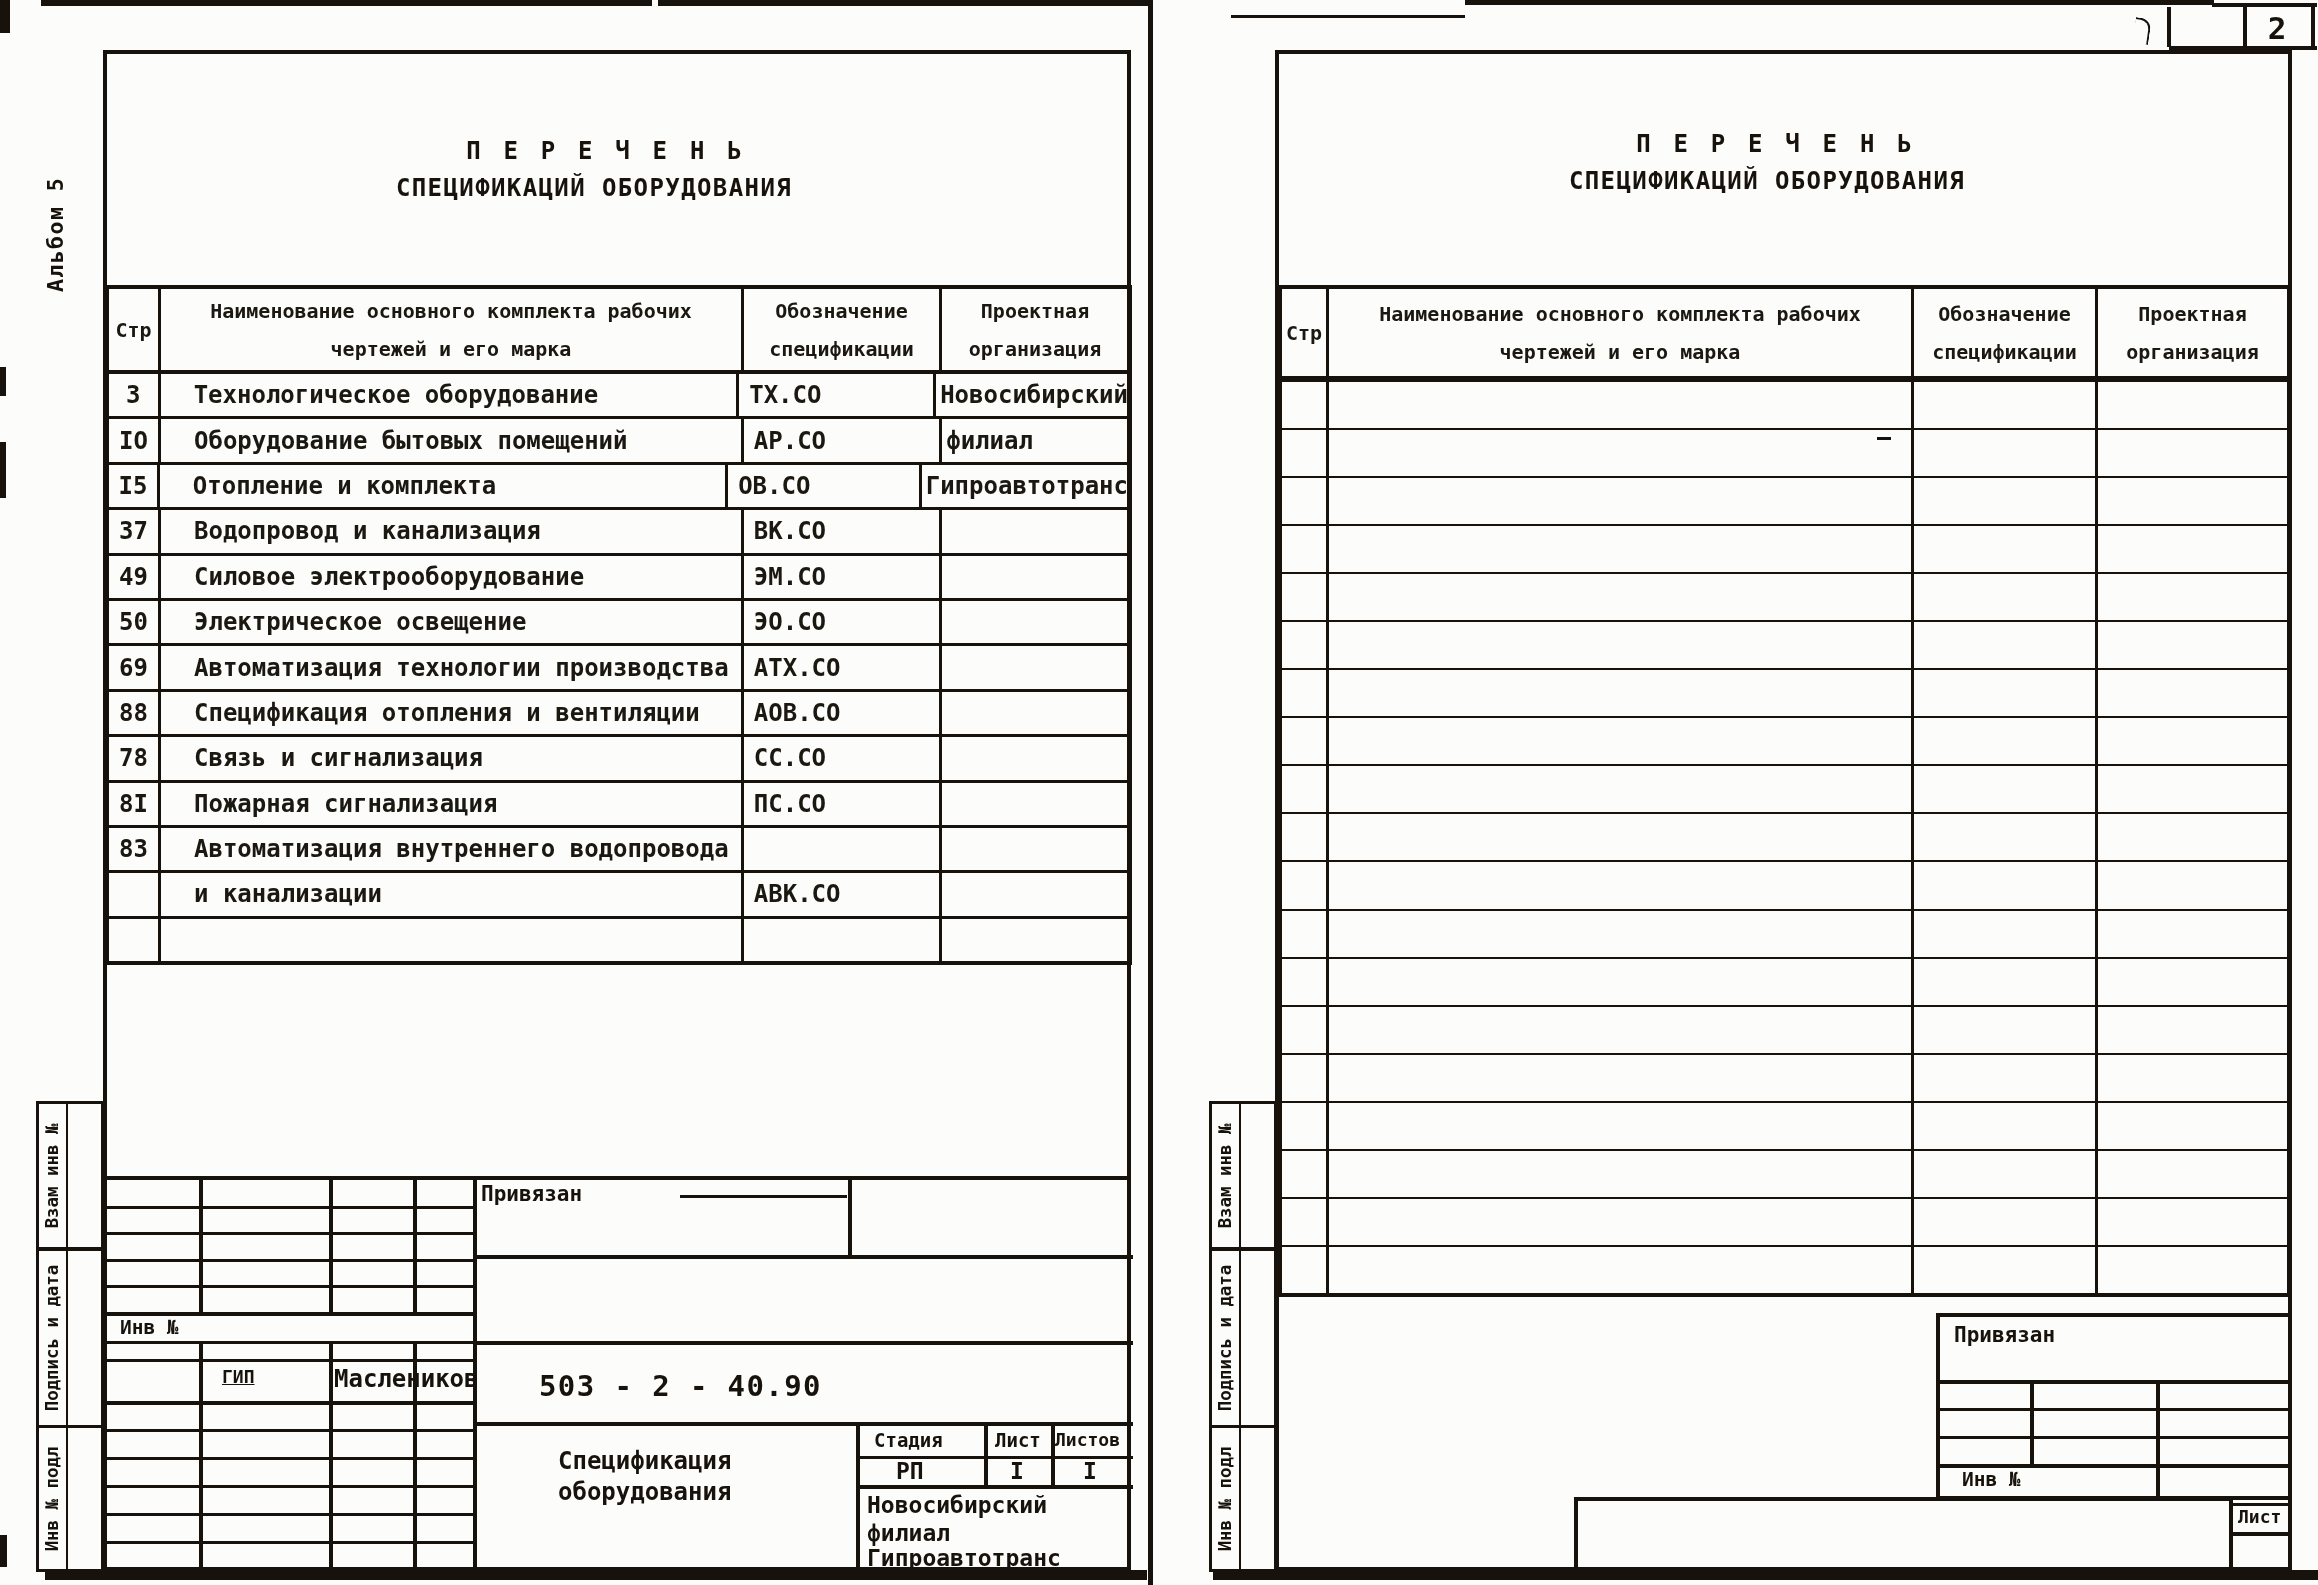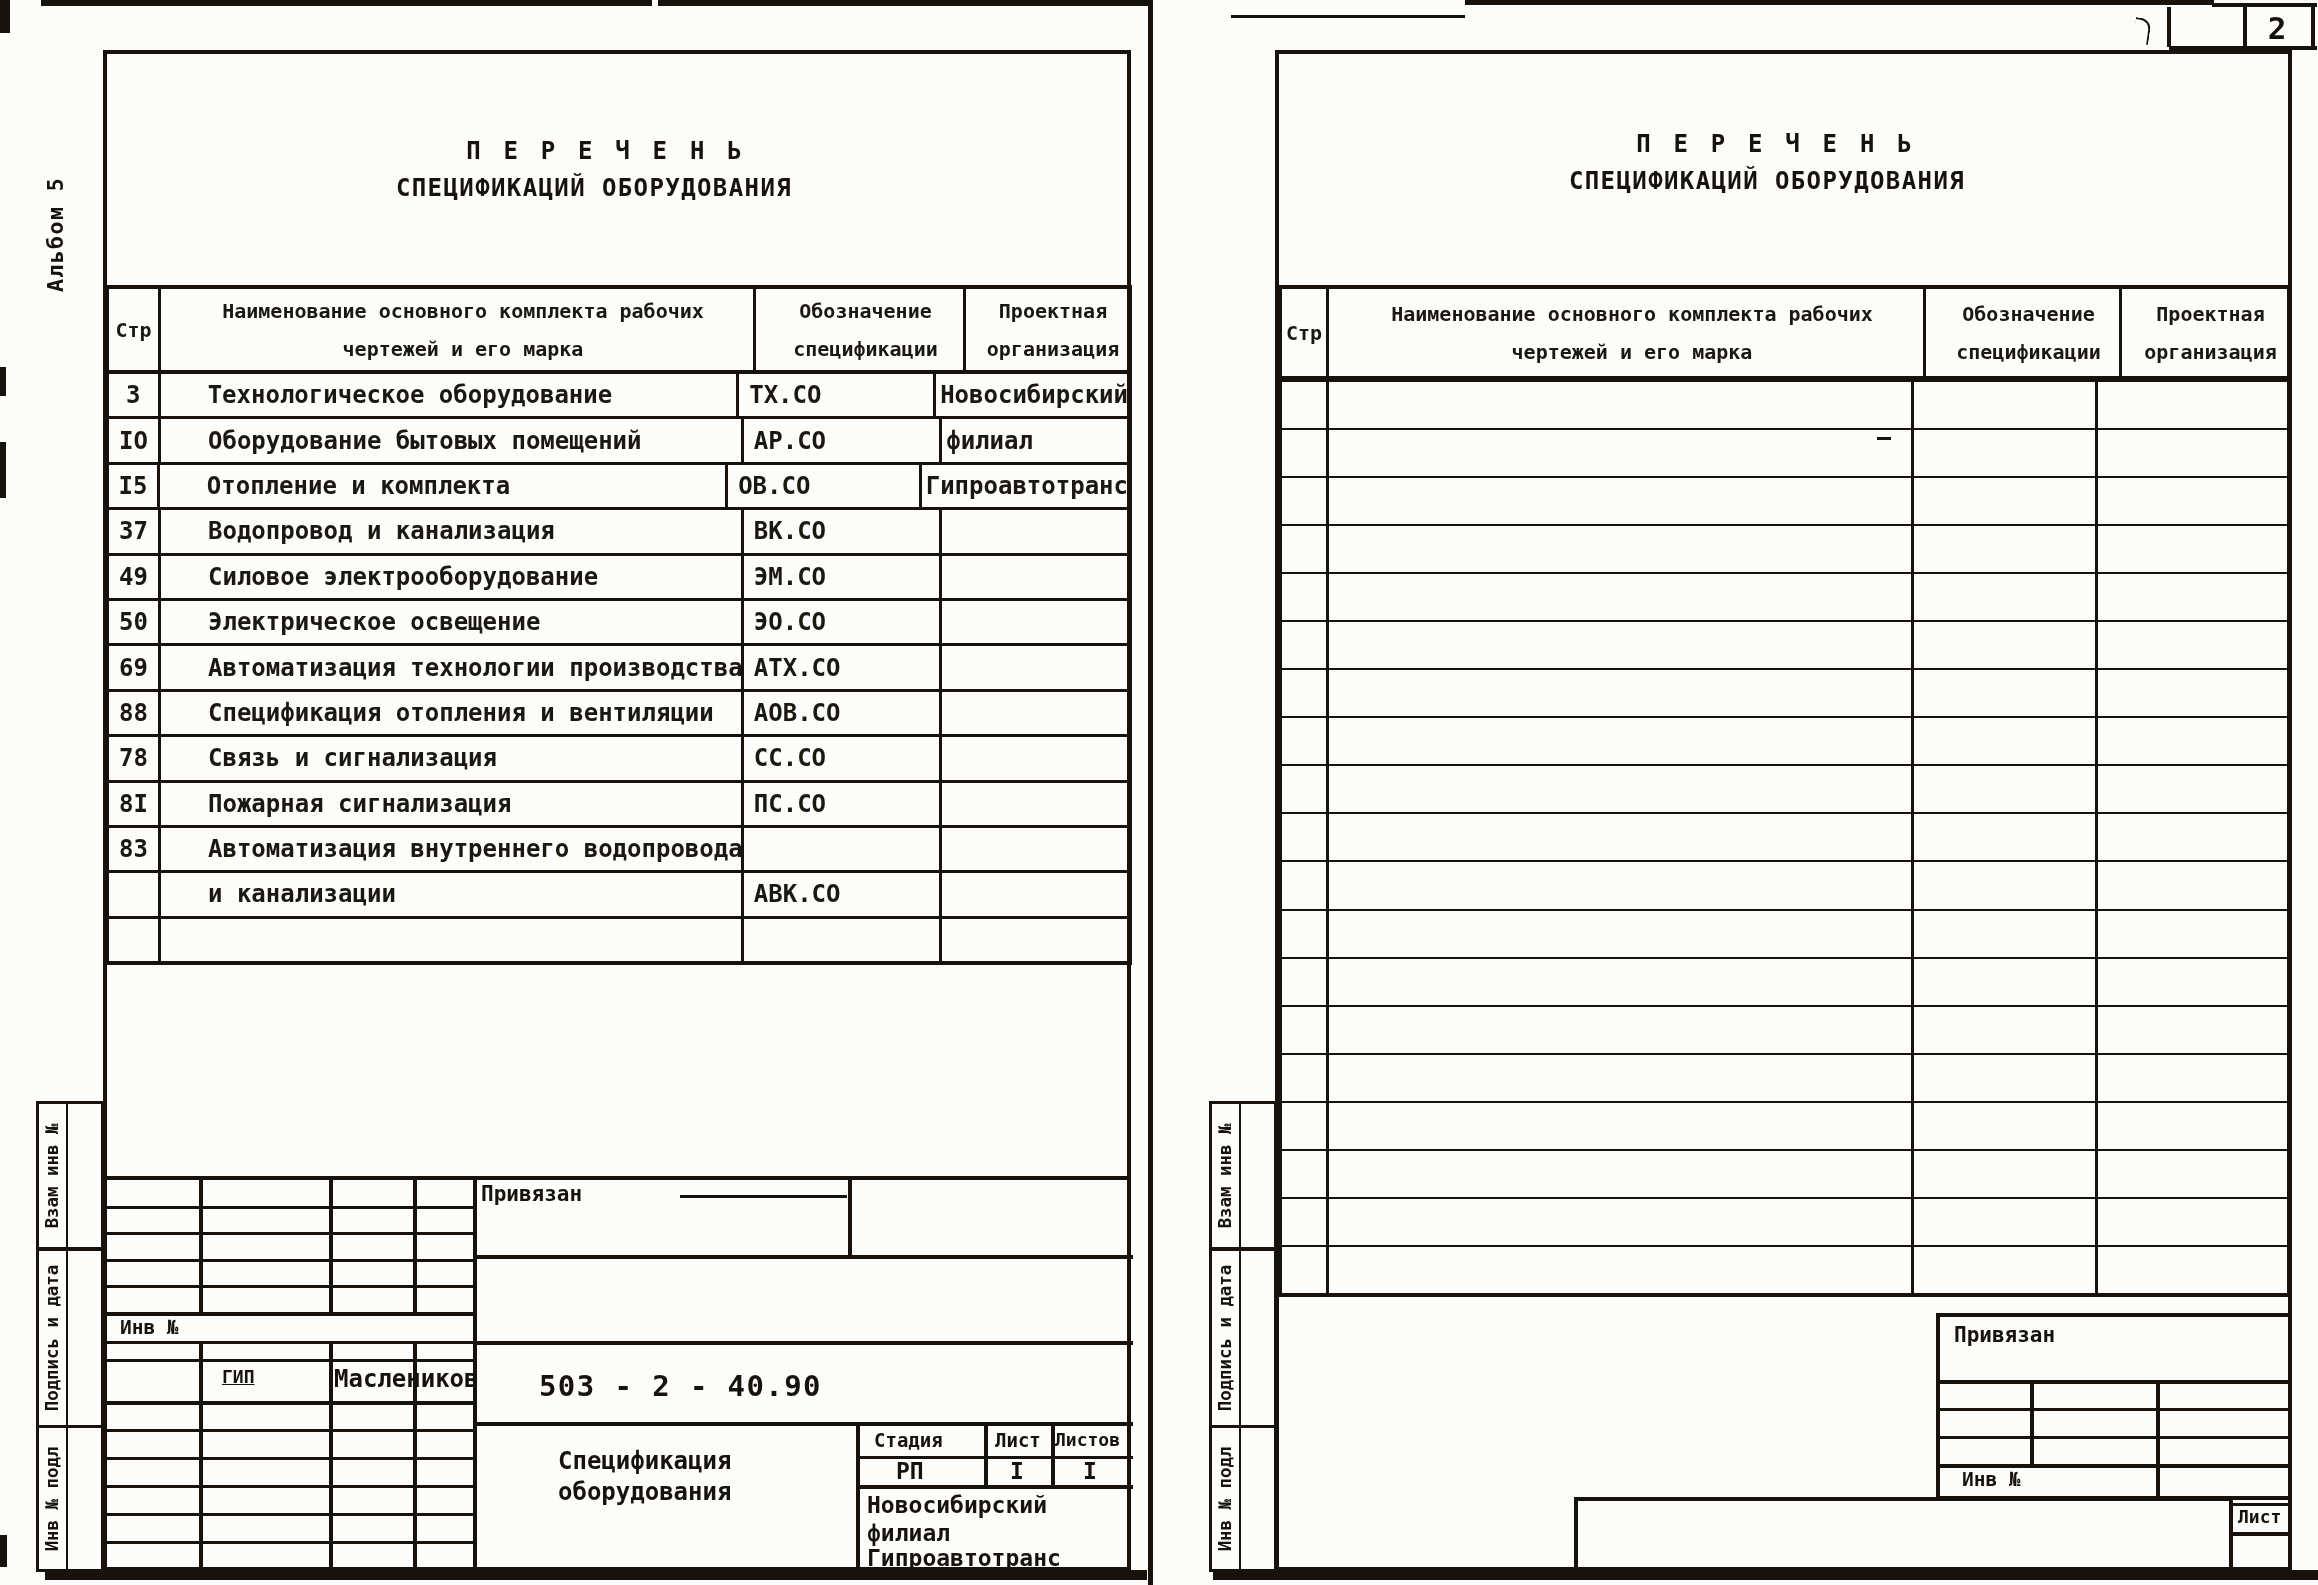--- a/index.html
+++ b/index.html
@@ -7,37 +7,37 @@
     position:relative;width:2319px;height:1586px;background:#fcfcfa;overflow:hidden;
     font-family:"DejaVu Sans Mono","Liberation Mono",monospace;color:#1b1711;
   }
   .ln{position:absolute;background:#17130c;}
   .box{position:absolute;border:4.2px solid #17130c;box-sizing:border-box;background:transparent;}
   .t{position:absolute;white-space:nowrap;font-weight:bold;color:#17130c;}
   .ct{position:absolute;transform:translateX(-50%);white-space:nowrap;font-weight:bold;color:#17130c;}
 
   
   .spec-table{position:absolute;border:4.9px solid #17130c;box-sizing:border-box;display:flex;flex-direction:column;}
-  .thead{display:flex;border-bottom:4.9px solid #17130c;box-sizing:border-box;gap:12px;}
+  .thead{display:flex;border-bottom:4.9px solid #17130c;box-sizing:border-box;}
   .th{display:flex;flex-direction:column;justify-content:center;align-items:center;text-align:center;
       font-weight:bold;font-size:20px;line-height:38px;box-sizing:border-box;}
   .tbody{flex:1;display:flex;flex-direction:column;}
   .tr{flex:1;display:flex;border-top:3.5px solid #17130c;box-sizing:border-box;}
   .tbody .tr:first-child{border-top:none;}
   .td{height:100%;display:flex;align-items:center;box-sizing:border-box;overflow:visible;}
   .td span{font-size:24px;font-weight:bold;white-space:nowrap;}
   
   #ltable{left:105px;top:285px;width:1027px;height:680px;}
   #ltable .thead{height:85px;}
   #ltable .c1{width:52px;border-right:3.5px solid #17130c;}
   #ltable .c2{width:583px;border-right:3.5px solid #17130c;}
   #ltable .c3{width:198px;border-right:3.5px solid #17130c;}
   #ltable .c4{flex:1;border-right:none;}
   #ltable .td.c1{justify-content:center;}
-  #ltable .td.c2 span{padding-left:33px;margin-left:14px;}
+  #ltable .td.c2 span{padding-left:33px;}
   #ltable .td.c3 span{padding-left:9.8px;}
   #ltable .td.c4 span{padding-left:4.2px;}
   
   #rtable{left:1278px;top:285px;width:1013px;height:1012px;}
   #rtable .thead{height:91px;}
   #rtable .c1{width:47px;border-right:3.5px solid #17130c;}
   #rtable .c2{width:585px;border-right:3.5px solid #17130c;}
   #rtable .c3{width:184px;border-right:3.5px solid #17130c;}
   #rtable .c4{flex:1;border-right:none;}
   #rtable .tr{border-top:2.8px solid #17130c;}

